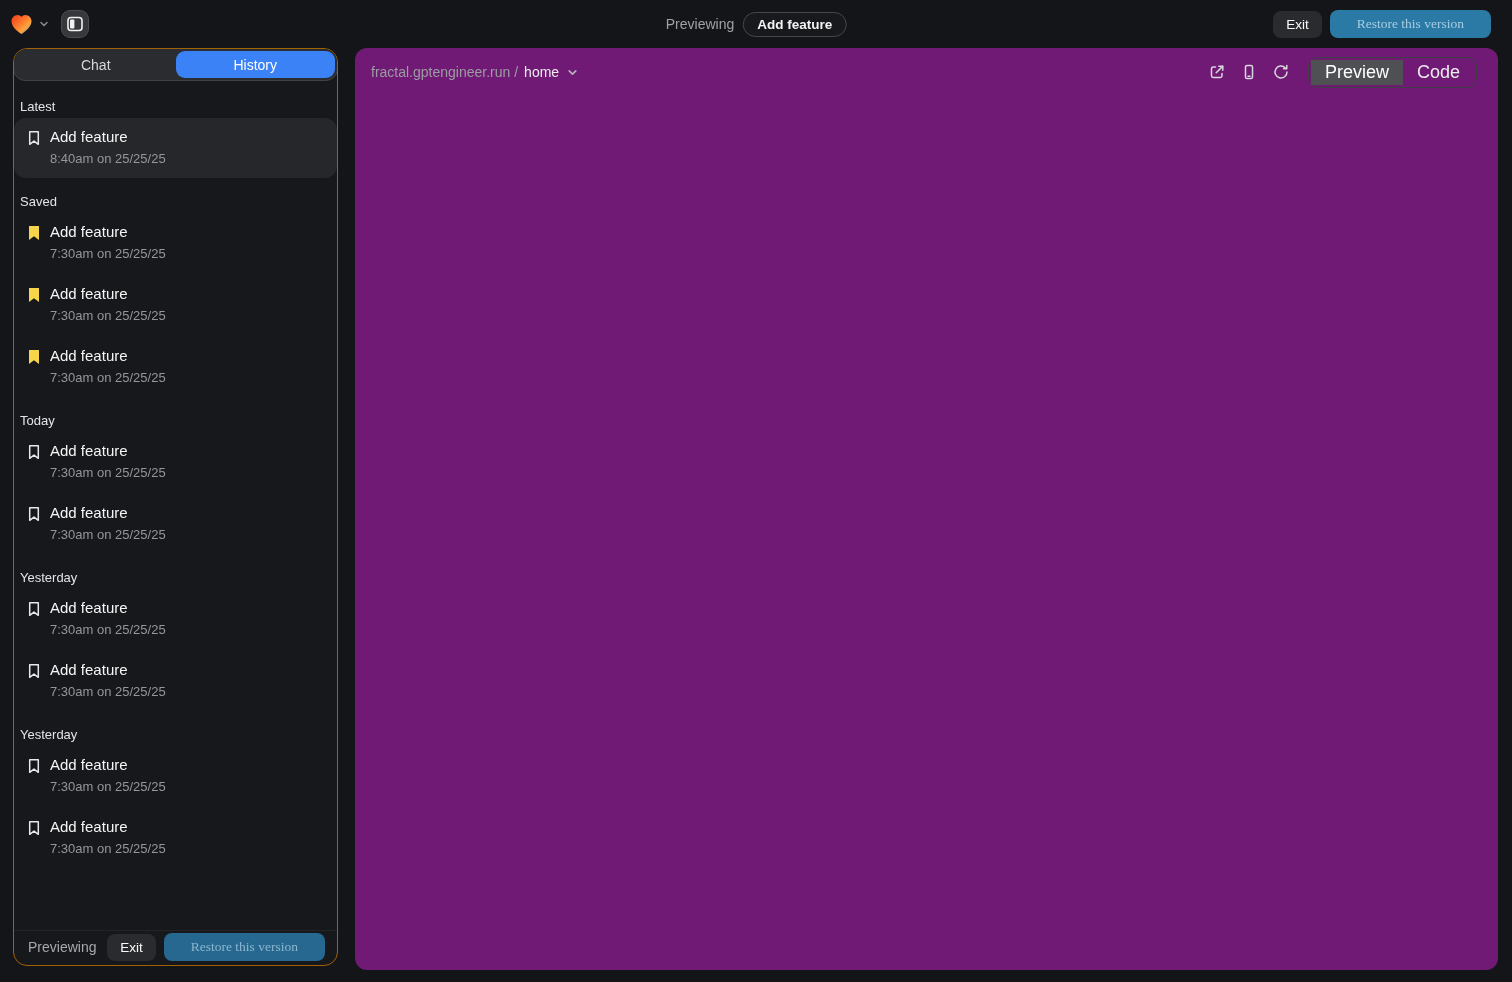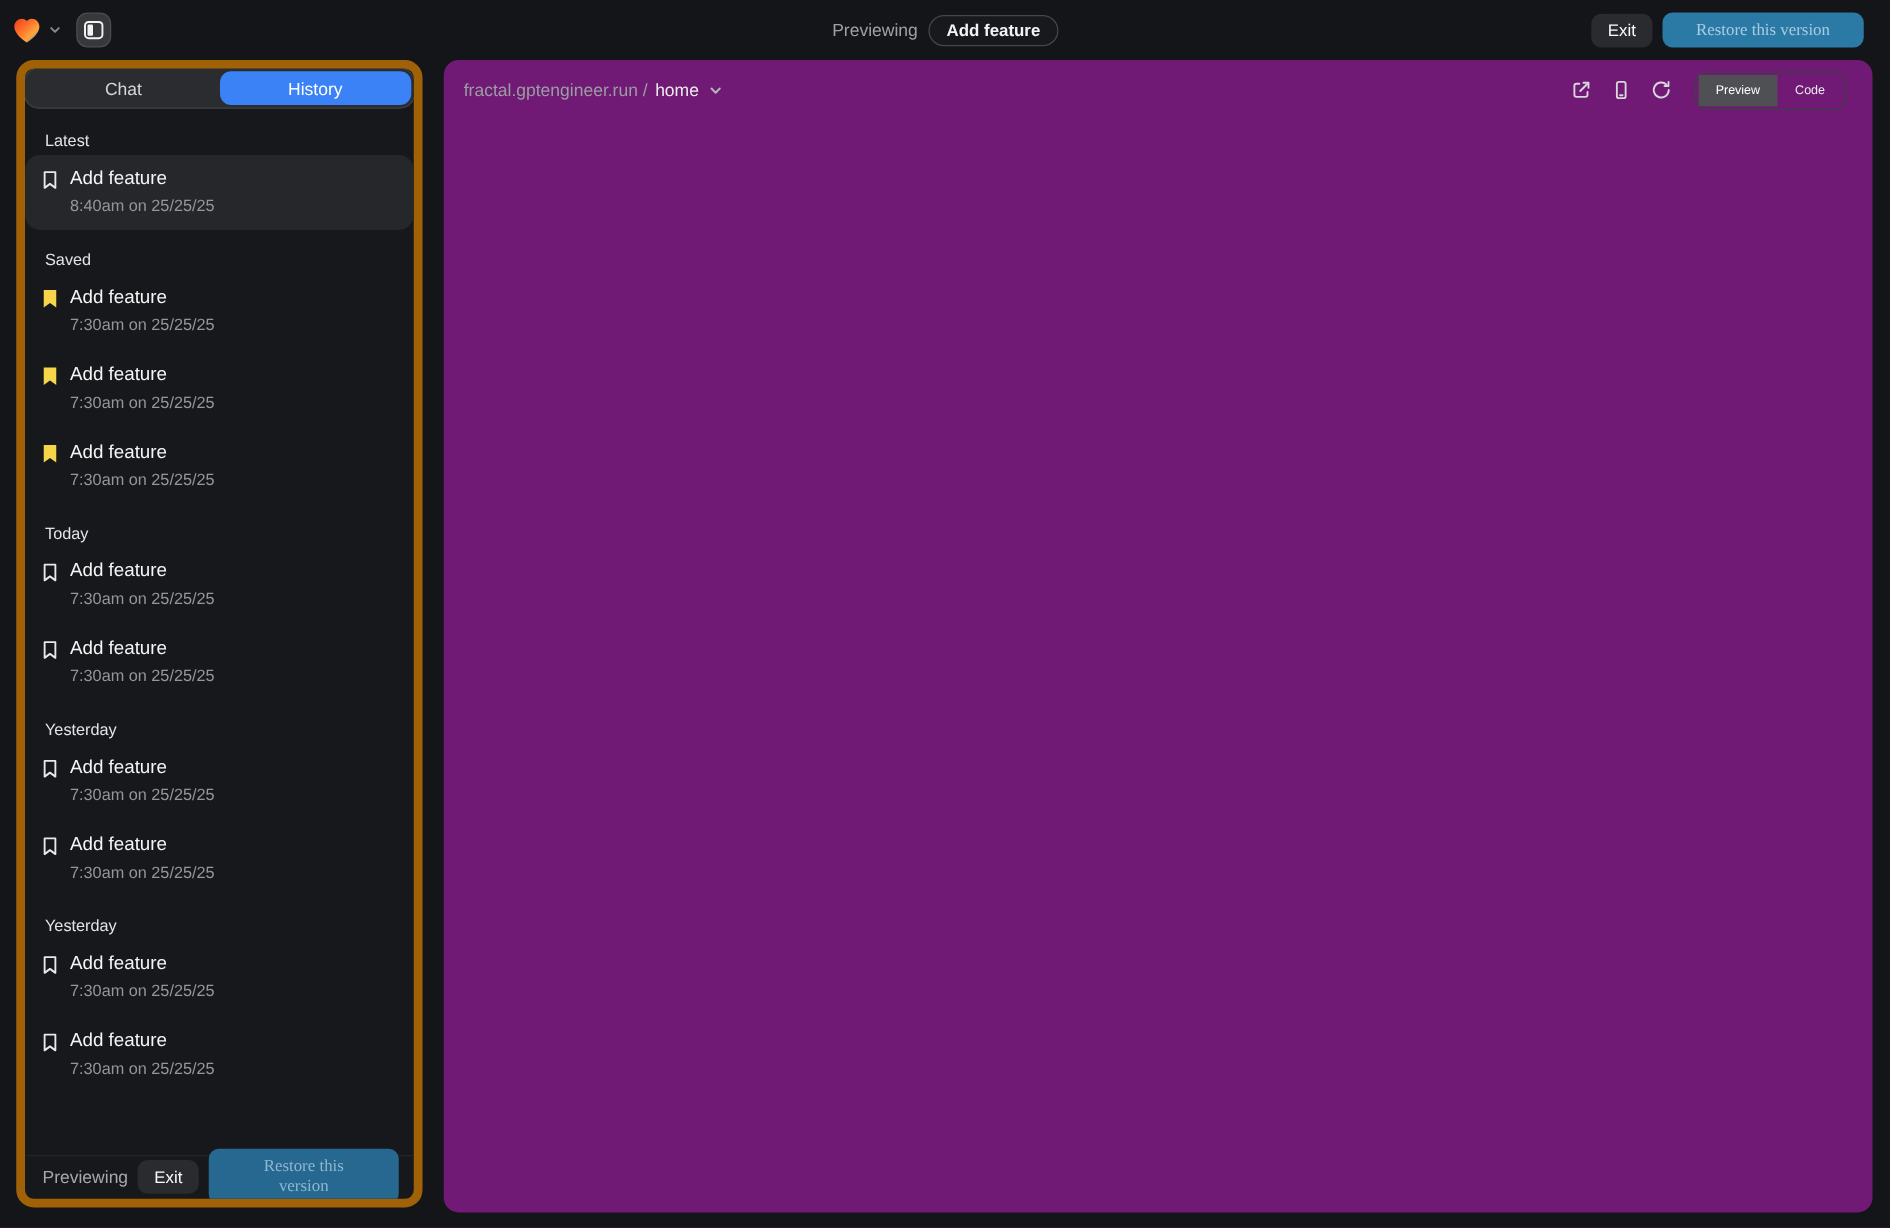--- a/index.html
+++ b/index.html
@@ -20,30 +20,30 @@
   .topbar-right { position:absolute; right:21px; top:0; height:48px; display:flex; align-items:center; gap:8px; }
 
   .btn-dark { background:#2a2b2e; color:#fafafa; border:none; border-radius:8px;
               font-size:13.5px; font-family:inherit; padding:6px 13px; cursor:pointer; }
   .btn-blue { background:#2b7aa6; color:#a7cce1; border:none; border-radius:8px;
               font-size:13.5px; font-family:Liberation Serif, serif; padding:6px 27px; cursor:pointer; }
   .btn-blue.dim { background:#266890; color:#8db6cf; }
 
   
   .sidebar { position:absolute; left:13px; top:48px; width:325px; height:918px;
-             background:#17181b; border:7px solid #a16207; border-radius:14px;
+             background:#17181b; border:1px solid #a16207; border-radius:14px;
              display:flex; flex-direction:column; overflow:hidden; }
   .tab-switcher { flex:none; height:33px; margin:-1px -1px 0 -1px; background:#2b2c2f;
                   border:1px solid #404247; border-radius:12px; display:flex; padding:2px; }
   .tab { flex:1; display:flex; align-items:center; justify-content:center; font-size:14px;
          color:#d6d7d9; border-radius:9px; cursor:pointer; }
   .tab.active { background:#3b82f6; color:#ffffff; }
 
   .history-list { flex:1; overflow:hidden; padding:2px 0 0; }
-  .section-label { margin:16px 16px 4px; font-size:13px; color:#e3e4e6; }
+  .section-label { margin:16px 6px 4px; font-size:13px; color:#e3e4e6; }
   .history-item { position:relative; margin:2px 0; padding:10px 16px 11px 36px; border-radius:12px; cursor:pointer; }
   .history-item.selected { background:#26272b; }
   .item-icon { position:absolute; left:13px; top:12px; width:14px; height:16px; display:flex; }
   .item-title { font-size:15px; color:#f5f5f6; line-height:18px; margin-bottom:5px; }
   .item-ts { font-size:13px; color:#94969b; line-height:16px; }
 
   .sidebar-footer { flex:none; height:35px; border-top:1px solid #232428; display:flex;
                     align-items:center; gap:8px; padding:0 12px 2px 14px; }
   .footer-previewing { font-size:14px; color:#a7a8ab; margin-right:auto; }
 
@@ -53,21 +53,21 @@
   .main-topbar { height:48px; display:flex; align-items:center; padding:0 21px 0 16px; }
   .url-bar { display:flex; align-items:center; gap:6px; font-size:14px; cursor:pointer; }
   .url-domain { color:#9b9da2; }
   .url-page { color:#eceded; font-weight:500; }
   .url-chevron { color:#b2b4b8; display:flex; margin-left:2px; }
   .main-actions { margin-left:auto; display:flex; align-items:center; gap:6px; }
   .icon-btn { width:26px; height:26px; background:none; border:none; display:flex; align-items:center;
               justify-content:center; color:#d6d8db; cursor:pointer; }
   .view-toggle { margin-left:14px; display:flex; border:1px solid #3e4045; border-radius:10px;
                  padding:2px; height:31px; }
-  .seg { display:flex; align-items:center; padding:0 14px; font-size:10px; color:#eceded;
+  .seg { display:flex; align-items:center; padding:0 14px; font-size:18px; color:#eceded;
          border-radius:0; cursor:pointer; }
   .seg.active { background:#4e5054; color:#ffffff; }
   .preview-body { height:874px; }
 </style>
 </head>
 <body>
 
 <header class="topbar">
   <div class="logo-area">
     <span style="display:flex;">

